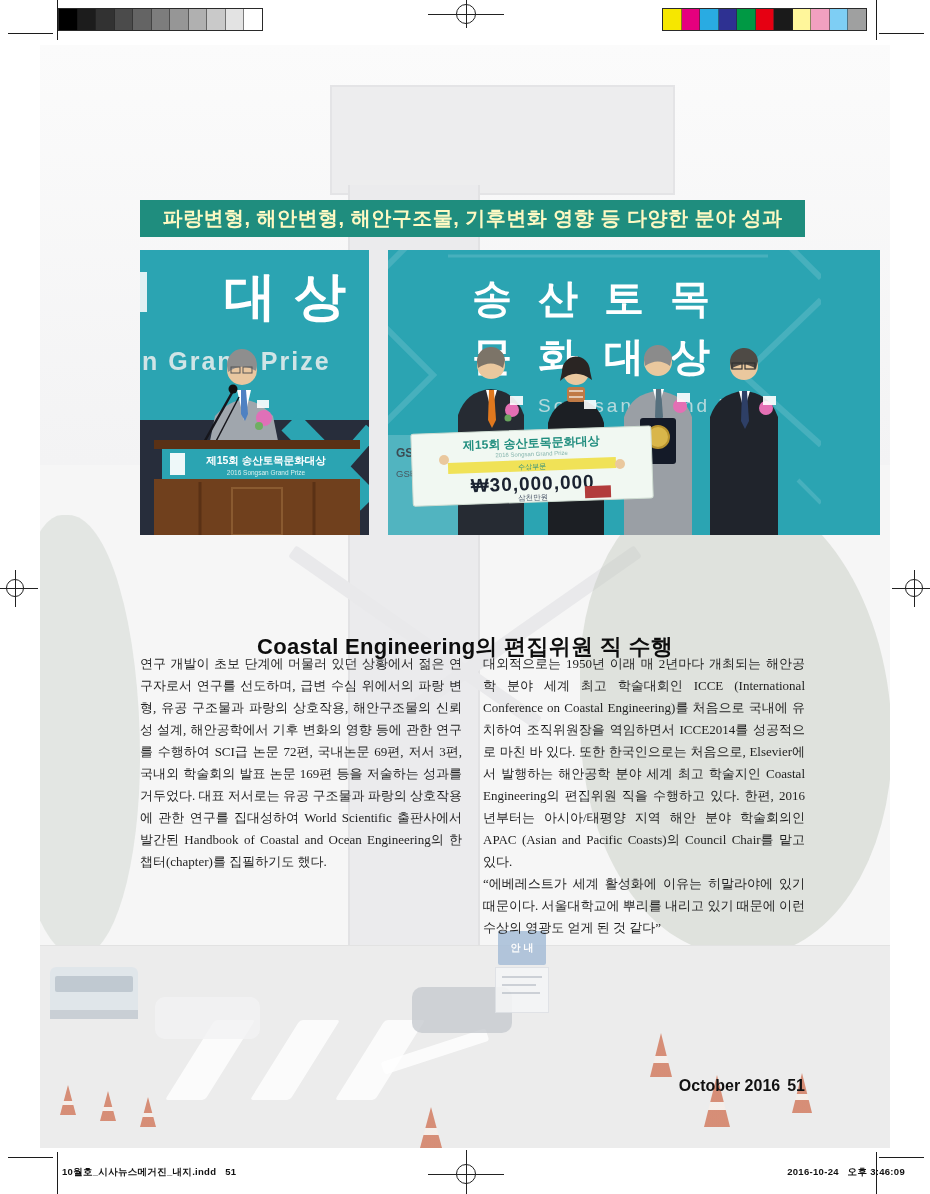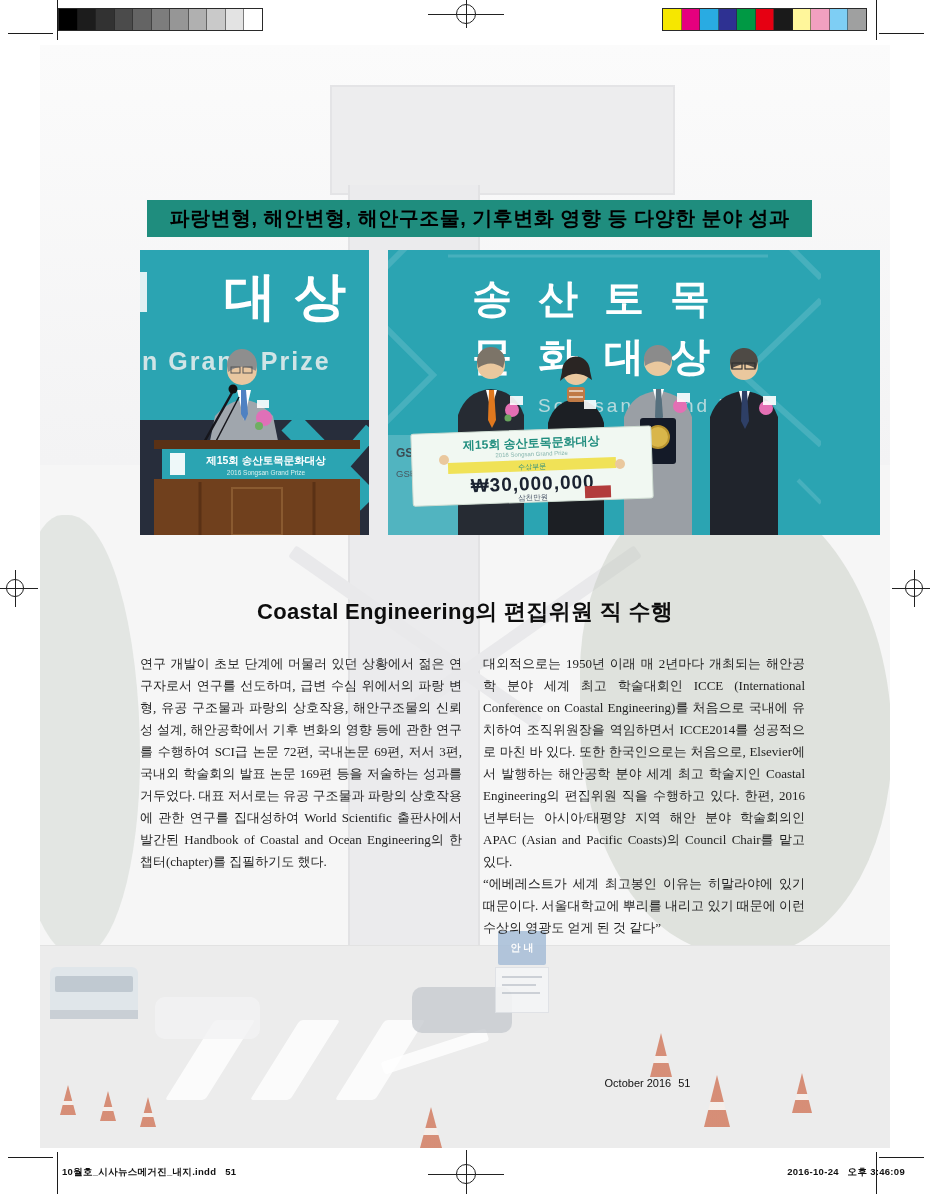--- a/index.html
+++ b/index.html
@@ -32,40 +32,40 @@
   .cone{width:16px;background:linear-gradient(to bottom,rgba(201,84,47,.62) 0 52%,rgba(246,238,233,.85) 52% 68%,rgba(201,84,47,.62) 68% 100%);clip-path:polygon(50% 0,100% 100%,0 100%)}
   .bus{left:10px;top:922px;width:88px;height:52px;background:#dfe5ea;border-radius:6px 6px 3px 3px;opacity:.85}
   .bus:before{content:"";position:absolute;left:5px;top:9px;width:78px;height:16px;background:#b9c4cd;border-radius:2px}
   .bus:after{content:"";position:absolute;left:0;bottom:0;width:100%;height:9px;background:#c3cad1}
   .car{border-radius:10px;opacity:.8}
   .sign-blue{left:458px;top:886px;width:48px;height:34px;background:#a7bed8;border-radius:2px;color:#fff;font-size:10px;font-weight:bold;display:flex;align-items:center;justify-content:center;opacity:.85}
   .sign-white{left:455px;top:922px;width:54px;height:46px;background:#f4f5f6;border:1px solid #dfe2e6;opacity:.9}
   .sign-white i{position:absolute;left:6px;height:2px;background:#c9ced4;display:block}
 
   
-  .banner{left:107px;top:155px;width:665px;height:37px;background:#1f8d7e;color:#000000;
+  .banner{left:100px;top:155px;width:665px;height:37px;background:#1f8d7e;color:#fef9c3;
           display:flex;align-items:center;justify-content:center;font-size:20px;font-weight:bold;letter-spacing:.5px}
   .photo{top:205px;height:285px;overflow:hidden;background:#2ba4b2}
   .photo svg{position:absolute;left:0;top:0}
   .photo-left{left:100px;width:229px}
   .photo-right{left:348px;width:492px}
 
   .headline{left:0;width:850px;text-align:center;color:#0d0d0d;font-weight:bold;font-size:22px;letter-spacing:.3px}
-  .hl1{top:525px}.hl2{top:552px}
+  .hl1{top:525px}.hl2{top:587px}
 
   .col{top:608px;width:322px;font-family:"Liberation Serif","DejaVu Serif",serif;
        font-size:13px;line-height:22px;color:#1e1e1e;text-align:justify}
   .col-left{left:100px}
   .col-right{left:443px}
   .col p{position:static}
   .col p.gap{margin-top:22px}
   .subhead{position:static;display:block;margin-top:22px;font-family:"Liberation Sans","DejaVu Sans",sans-serif;
            font-size:13.5px;font-weight:bold;color:#111;text-align:left;line-height:22px}
 
-  .folio{left:450px;top:1032px;width:315px;text-align:center;font-size:11px;font-weight:normal;color:#111}
+  .folio{left:450px;top:1032px;width:315px;text-align:right;font-size:16px;font-weight:bold;color:#111}
   .folio span{position:static}
   .folio .num{margin-left:7px}
 </style>
 </head>
 <body>
 
 <div id="canvas">
 
   <div class="mark" style="left:57px;top:0;width:1px;height:40px"></div>
   <div class="mark" style="left:8px;top:33px;width:45px;height:1px"></div>
@@ -274,21 +274,21 @@
       </svg>
     </div>
 
     <div class="headline hl2">Coastal Engineering의 편집위원 직 수행</div>
 
     <div class="col col-left">
       <p>연구 개발이 초보 단계에 머물러 있던 상황에서 젊은 연구자로서 연구를 선도하며, 급변 수심 위에서의 파랑 변형, 유공 구조물과 파랑의 상호작용, 해안구조물의 신뢰성 설계, 해안공학에서 기후 변화의 영향 등에 관한 연구를 수행하여 SCI급 논문 72편, 국내논문 69편, 저서 3편, 국내외 학술회의 발표 논문 169편 등을 저술하는 성과를 거두었다. 대표 저서로는 유공 구조물과 파랑의 상호작용에 관한 연구를 집대성하여 World Scientific 출판사에서 발간된 Handbook of Coastal and Ocean Engineering의 한 챕터(chapter)를 집필하기도 했다.</p>
     </div>
     <div class="col col-right">
       <p>대외적으로는 1950년 이래 매 2년마다 개최되는 해안공학 분야 세계 최고 학술대회인 ICCE (International Conference on Coastal Engineering)를 처음으로 국내에 유치하여 조직위원장을 역임하면서 ICCE2014를 성공적으로 마친 바 있다. 또한 한국인으로는 처음으로, Elsevier에서 발행하는 해안공학 분야 세계 최고 학술지인 Coastal Engineering의 편집위원 직을 수행하고 있다. 한편, 2016년부터는 아시아/태평양 지역 해안 분야 학술회의인 APAC (Asian and Pacific Coasts)의 Council Chair를 맡고 있다.</p>
-      <p>“에베레스트가 세계 최고봉인 이유는 히말라야에 있기 때문이다. 서울대학교에 뿌리를 내리고 있기 때문에 이런 수상의 영광도 얻게 된 것 같다”</p>
+      <p>“에베레스트가 세계 활성화에 이유는 히말라야에 있기 때문이다. 서울대학교에 뿌리를 내리고 있기 때문에 이런 수상의 영광도 얻게 된 것 같다”</p>
     </div>
 
     <div class="folio">
       <span>October 2016</span><span class="num">51</span>
     </div>
   </div>
 
   <div class="mark" style="left:57px;top:1152px;width:1px;height:42px"></div>
   <div class="mark" style="left:8px;top:1157px;width:45px;height:1px"></div>
   <div class="mark" style="left:876px;top:1152px;width:1px;height:42px"></div>

